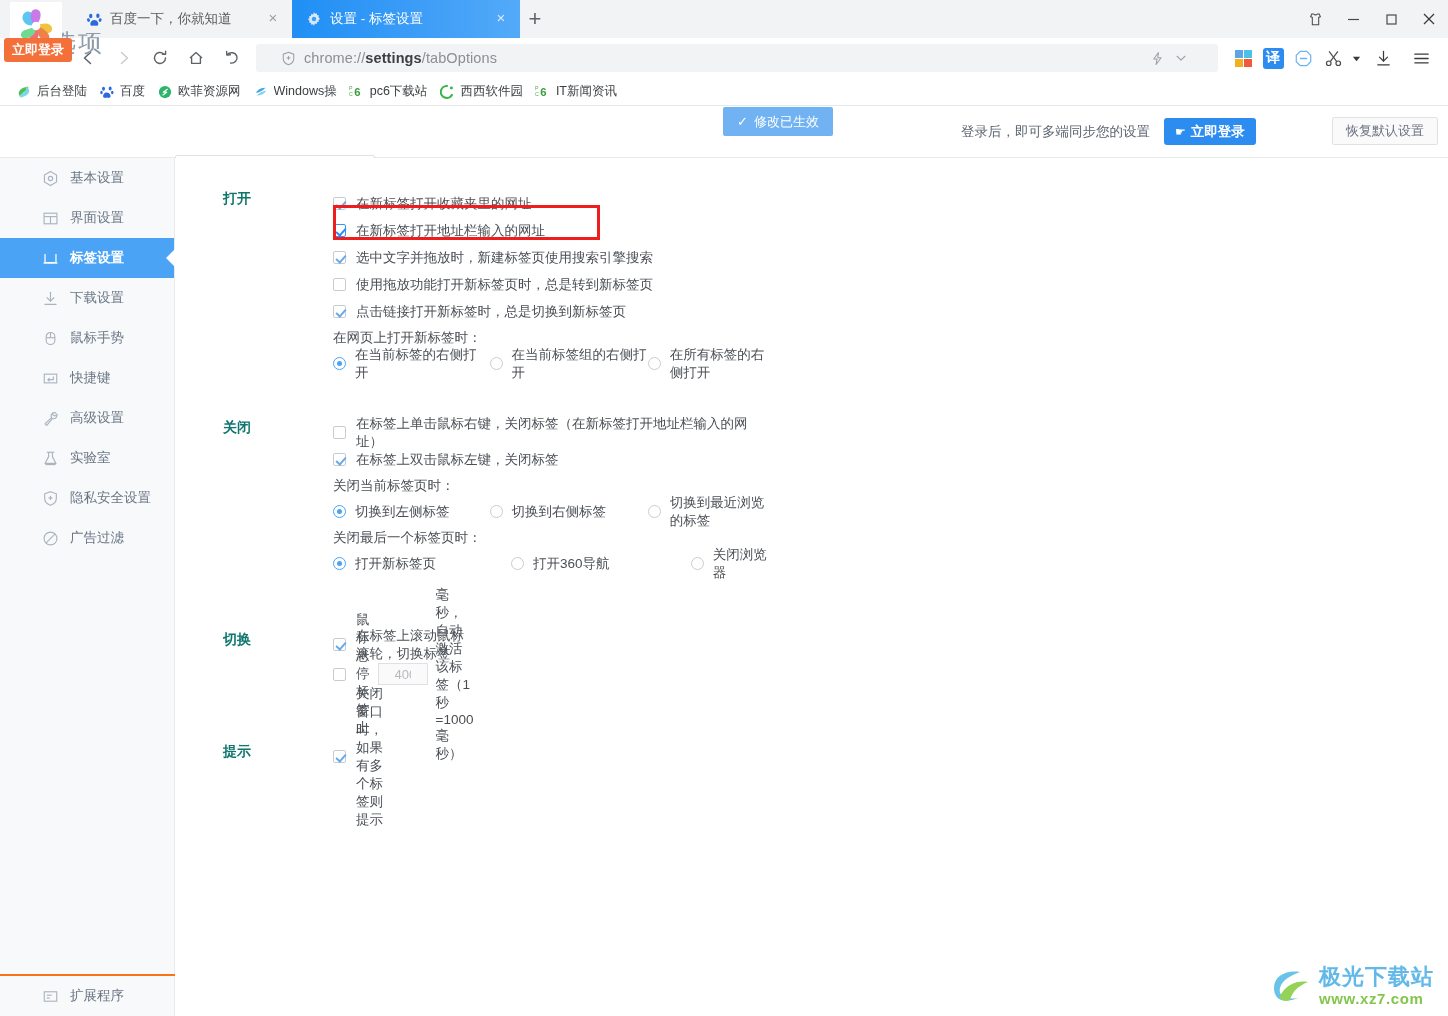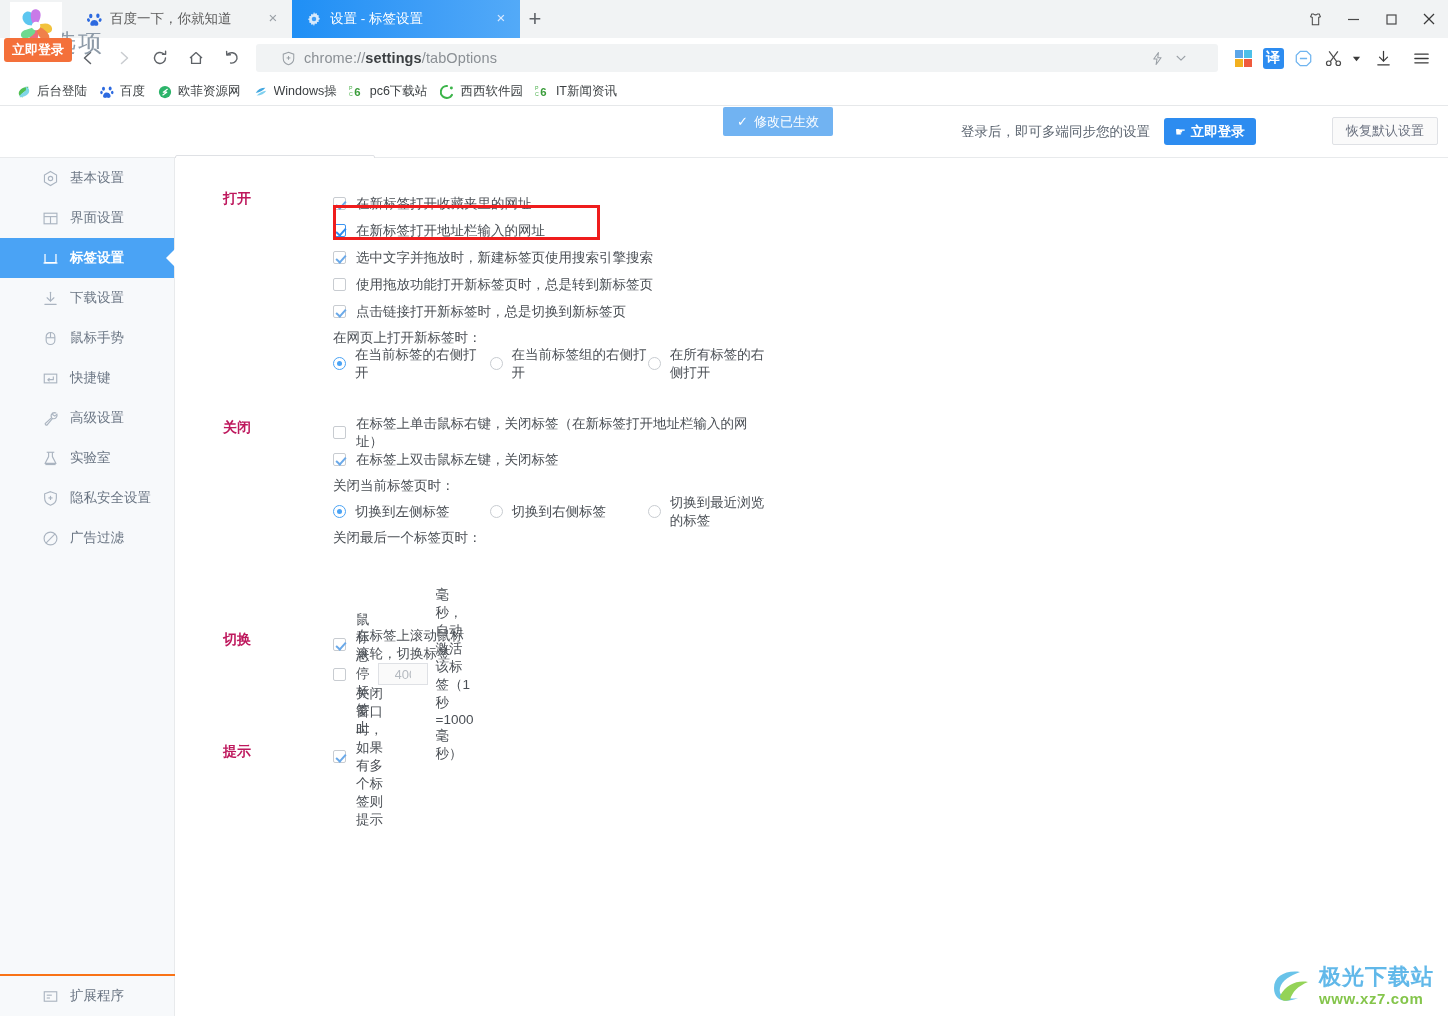--- a/index.html
+++ b/index.html
@@ -167,21 +167,21 @@
   .side-bottom {
     position:absolute; left:0; bottom:0; width:175px;
     border-top:2px solid #f97316;
   }
 
   
   .content { position:absolute; left:175px; top:158px; width:1273px; height:858px; background:#fff; }
   .sec { position:absolute; }
   .sec-title {
     position:absolute; left:0; top:0; width:110px;
-    font-size:14px; color:#be185d; font-weight:700;
+    font-size:14px; color:#0f766e; font-weight:700;
   }
   .rows { position:absolute; left:110px; top:0; }
   .row { display:flex; align-items:center; height:27px; font-size:13.5px; color:#4a4f55; }
   .row.label-only { color:#4a4f55; height:25px; padding-left:0; }
   .cb {
     width:13px; height:13px; flex:0 0 13px; margin-right:10px;
     border:1px solid #c8ccd1; border-radius:2px; background:#fff;
     position:relative; cursor:pointer;
   }
   .cb.checked::after {
@@ -663,20 +663,34 @@
           <span class="radio-opt" style="width:202px;">
             <span class="rb"></span>
             <span>切换到右侧标签</span>
           </span>
           <span class="radio-opt">
             <span class="rb"></span>
             <span>切换到最近浏览的标签</span>
           </span>
         </div>
         <div class="row label-only">关闭最后一个标签页时：</div>
+        <div class="radio-group">
+          <span class="radio-opt" style="width:200px;">
+            <span class="rb on"></span>
+            <span>打开新标签页</span>
+          </span>
+          <span class="radio-opt" style="width:202px;">
+            <span class="rb"></span>
+            <span>打开360导航</span>
+          </span>
+          <span class="radio-opt">
+            <span class="rb"></span>
+            <span>关闭浏览器</span>
+          </span>
+        </div>
       </div>
     </div>
 
     <div class="sec" style="left:48px; top:473px;">
       <div class="sec-title">切换</div>
       <div class="rows">
         <div class="row">
           <span class="cb checked"></span>
           <span>在标签上滚动鼠标滚轮，切换标签</span>
         </div>

